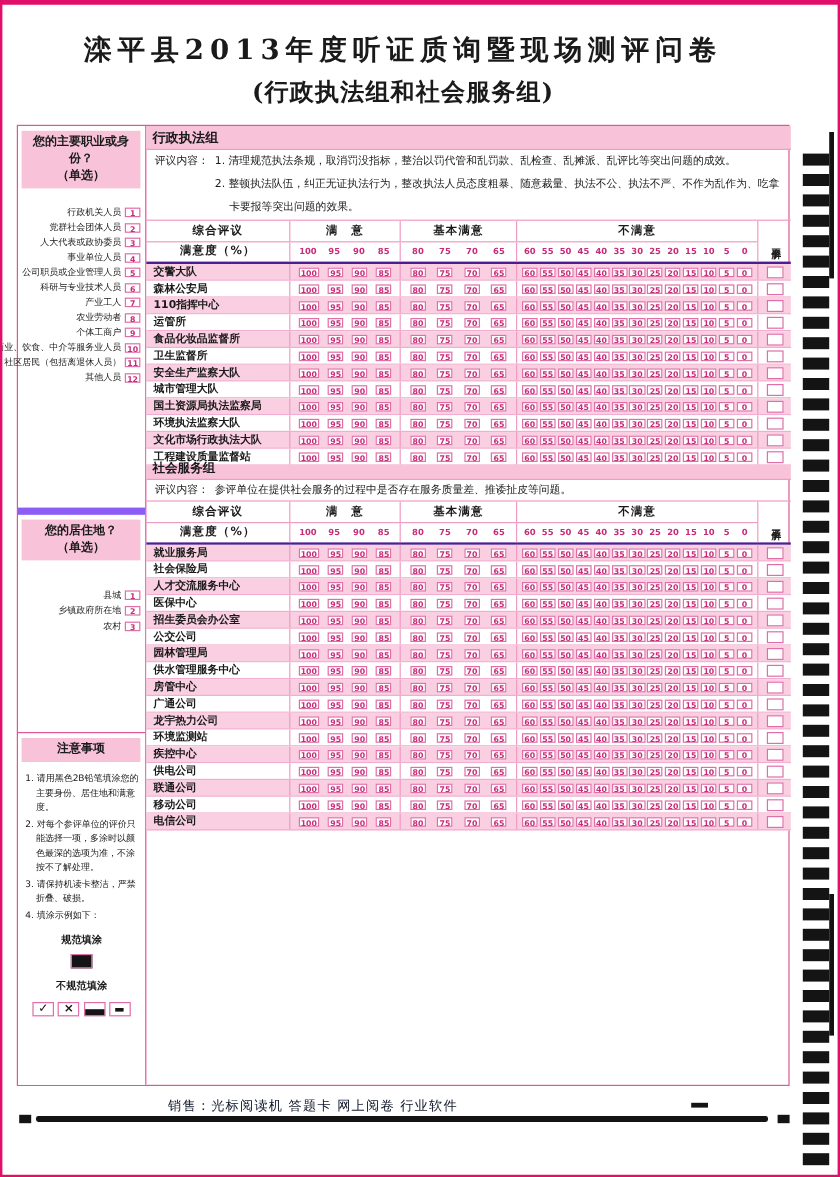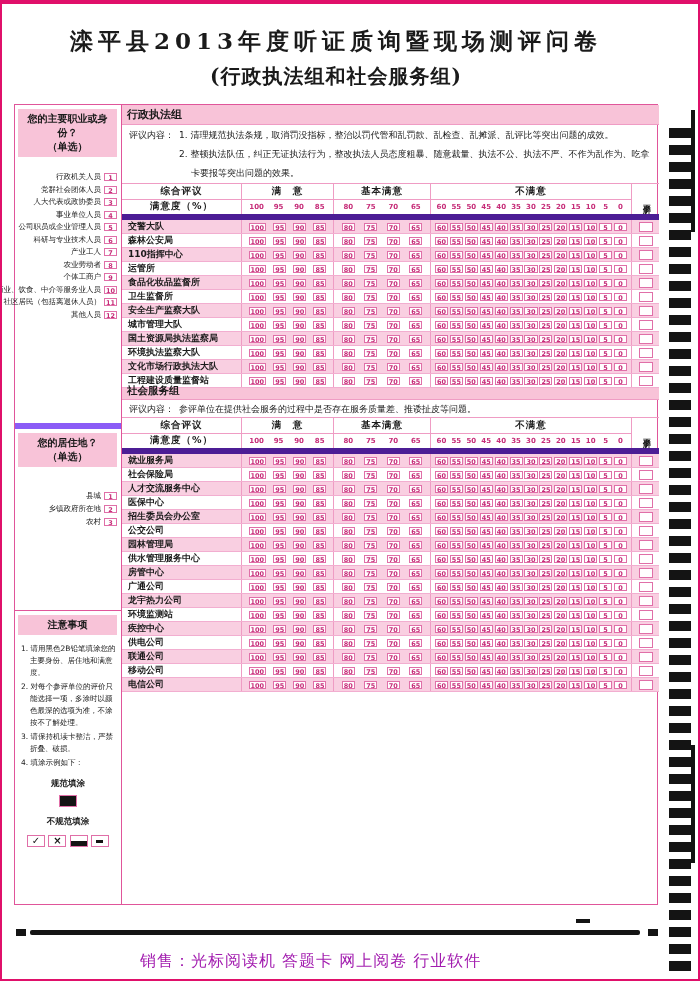--- a/index.html
+++ b/index.html
@@ -52,21 +52,21 @@
   .main{position:absolute;left:107px;top:0;width:537px;height:100%;box-sizing:border-box;}
   .group-title{height:20px;line-height:19px;background:#f8c3d8;font-weight:bold;font-size:11px;
                padding-left:5px;border-bottom:1px solid #ef9cc4;box-sizing:border-box;}
   .group-title.small{height:18px;line-height:17px;font-size:10.5px;}
   .eval-box{position:relative;box-sizing:border-box;border-bottom:1px solid #ef9cc4;
             font-size:9px;line-height:19px;padding:1px 8px 0 57px;height:59px;}
   .eval-box.one-line{height:18px;line-height:16px;padding-top:1px;}
   .eval-label{position:absolute;left:7px;top:1px;}
   .eval-line{padding-left:12px;text-indent:-12px;}
 
-  .thead{display:flex;height:36px;border-bottom:6px solid #4c1d95;box-sizing:border-box;}
+  .thead{display:flex;height:36px;border-bottom:2px solid #4c1d95;box-sizing:border-box;}
   .thead-left{flex:1;display:flex;flex-direction:column;min-width:0;}
   .hrow{display:flex;flex:1;min-height:0;}
   .hrow.first{border-bottom:1px solid #ef9cc4;box-sizing:border-box;}
   .cell{box-sizing:border-box;border-right:1px solid #ef9cc4;display:flex;
         align-items:center;justify-content:center;min-width:0;}
   .c-name{width:120px;}
   .c-sat{width:92px;}
   .c-basic{width:97px;}
   .c-unsat{flex:1;}
   .c-unk{width:27px;border-right:none;}
@@ -90,22 +90,22 @@
   
   .tmark{position:absolute;left:669px;width:22px;height:10px;background:#141414;}
   .rbar{position:absolute;left:691px;width:4px;background:#141414;}
   .rbar-top{top:110px;height:122px;}
   .rbar-bottom{top:745px;height:118px;}
   .bottom-dash{position:absolute;left:576px;top:919px;width:14px;height:4px;background:#141414;}
   .thick-line{position:absolute;left:30px;top:930px;width:610px;height:5px;background:#141414;border-radius:2px;}
   .corner-sq{position:absolute;top:929px;width:10px;height:7px;background:#141414;}
   .sq-left{left:16px;}
   .sq-right{left:648px;}
-  .footer-text{position:absolute;left:140px;top:951px;font-size:16px;letter-spacing:1px;
-               font-family:"DejaVu Serif","Liberation Serif",serif;color:#a21caf;}
+  .footer-text{position:absolute;left:140px;top:914px;font-size:11px;letter-spacing:1px;
+               font-family:"DejaVu Serif","Liberation Serif",serif;color:#0f172a;}
 </style>
 </head>
 <body>
 
 <div class="page">
   <div class="frame"></div>
 
   <div class="title1">滦平县2013年度听证质询暨现场测评问卷</div>
   <div class="title2">(行政执法组和社会服务组)</div>
 

